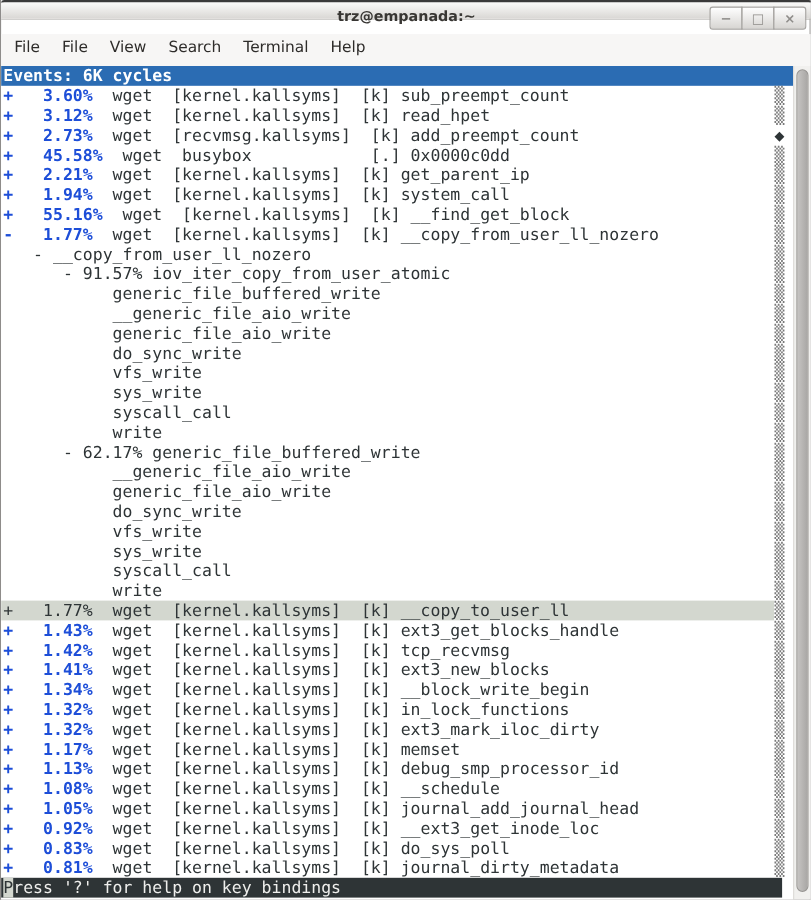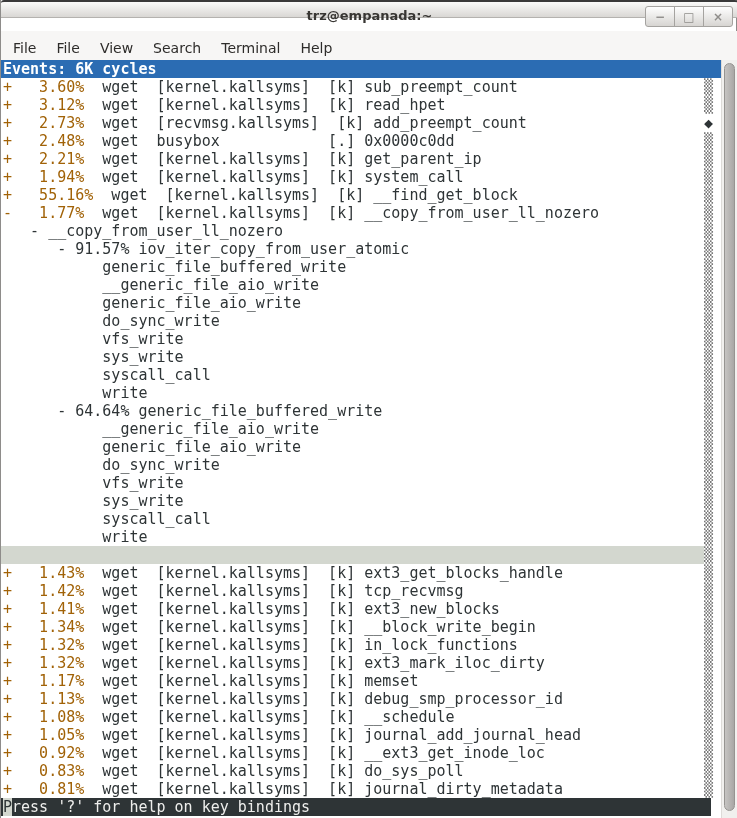--- a/index.html
+++ b/index.html
@@ -14,31 +14,31 @@
   .title{position:absolute;left:0;top:6px;width:100%;text-align:center;
          font:bold 13px "DejaVu Sans",sans-serif;color:#383633;}
   .controls{position:absolute;right:5px;top:4px;display:flex;}
   .wbtn{width:30px;height:21px;margin-left:-1px;display:flex;align-items:center;justify-content:center;
         background:linear-gradient(#fefefe,#d7d5d2);border:1px solid #a5a3a0;
         color:#8f8d8a;font:bold 12px "DejaVu Sans",sans-serif;box-sizing:border-box;}
   .wbtn:first-child{border-radius:3px 0 0 3px;}
   .wbtn:last-child{border-radius:0 3px 3px 0;}
   
   .menubar{position:absolute;left:0;top:31px;width:737px;height:29px;background:#f7f6f5;
-           display:flex;align-items:flex-end;padding-left:2px;box-sizing:border-box;
+           display:flex;align-items:flex-start;padding-left:2px;box-sizing:border-box;
            font:14px "DejaVu Sans",sans-serif;color:#2e2c2a;}
   .menu-item{padding:4px 10px;}
   
   .term{position:absolute;left:0;top:60px;width:720px;height:758px;background:#ffffff;
         font:15px/18px "DejaVu Sans Mono",monospace;color:#2e3436;overflow:hidden;}
   .hdr{height:18px;background:#2b6cb3;color:#ffffff;font-weight:bold;
        padding-left:2px;white-space:pre;}
   .row{height:18px;white-space:pre;position:relative;padding-left:2px;box-sizing:border-box;}
   .row.sel{background:linear-gradient(to right,#d3d7cf 0,#d3d7cf 703px,rgba(0,0,0,0) 703px);}
-  .g{color:#a16207;}
+  .g{color:#1d4ed8;font-weight:bold;}
   .mark{position:absolute;left:703px;top:0;color:#7a7a7a;}
   .mark.dia{color:#2e3436;}
   .status{height:18px;width:710px;background:#2e3436;color:#eeeeec;white-space:pre;
           padding-left:2px;box-sizing:border-box;}
   .cursor{background:#d3d7cf;color:#2e3436;}
   
   .scrollbar{position:absolute;left:720px;top:60px;width:17px;height:758px;
              background:#f1f0ee;border-left:1px solid #dddbd8;box-sizing:border-box;}
   .thumb{position:absolute;left:2px;top:3px;width:11px;height:748px;
          background:linear-gradient(90deg,#c6c4c2,#a9a7a5);
@@ -72,44 +72,44 @@
       <div class="menu-item">Terminal</div>
       <div class="menu-item">Help</div>
     </div>
 
   <div class="term">
     <div class="hdr">Events: 6K cycles</div>
     <div id="rows">
         <div class="row"><span class="g">+   3.60%</span><span>  wget  [kernel.kallsyms]  [k] sub_preempt_count</span><span class="mark">▒</span></div>
         <div class="row"><span class="g">+   3.12%</span><span>  wget  [kernel.kallsyms]  [k] read_hpet</span><span class="mark">▒</span></div>
         <div class="row"><span class="g">+   2.73%</span><span>  wget  [recvmsg.kallsyms]  [k] add_preempt_count</span><span class="mark dia">◆</span></div>
-        <div class="row"><span class="g">+   2.48%</span><span>  wget  busybox            [.] 0x0000c0dd</span><span class="mark">▒</span></div>
+        <div class="row"><span class="g">+   45.58%</span><span>  wget  busybox            [.] 0x0000c0dd</span><span class="mark">▒</span></div>
         <div class="row"><span class="g">+   2.21%</span><span>  wget  [kernel.kallsyms]  [k] get_parent_ip</span><span class="mark">▒</span></div>
         <div class="row"><span class="g">+   1.94%</span><span>  wget  [kernel.kallsyms]  [k] system_call</span><span class="mark">▒</span></div>
         <div class="row"><span class="g">+   55.16%</span><span>  wget  [kernel.kallsyms]  [k] __find_get_block</span><span class="mark">▒</span></div>
         <div class="row"><span class="g">-   1.77%</span><span>  wget  [kernel.kallsyms]  [k] __copy_from_user_ll_nozero</span><span class="mark">▒</span></div>
         <div class="row"><span>   - __copy_from_user_ll_nozero</span><span class="mark">▒</span></div>
         <div class="row"><span>      - 91.57% iov_iter_copy_from_user_atomic</span><span class="mark">▒</span></div>
         <div class="row"><span>           generic_file_buffered_write</span><span class="mark">▒</span></div>
         <div class="row"><span>           __generic_file_aio_write</span><span class="mark">▒</span></div>
         <div class="row"><span>           generic_file_aio_write</span><span class="mark">▒</span></div>
         <div class="row"><span>           do_sync_write</span><span class="mark">▒</span></div>
         <div class="row"><span>           vfs_write</span><span class="mark">▒</span></div>
         <div class="row"><span>           sys_write</span><span class="mark">▒</span></div>
         <div class="row"><span>           syscall_call</span><span class="mark">▒</span></div>
         <div class="row"><span>           write</span><span class="mark">▒</span></div>
-        <div class="row"><span>      - 64.64% generic_file_buffered_write</span><span class="mark">▒</span></div>
+        <div class="row"><span>      - 62.17% generic_file_buffered_write</span><span class="mark">▒</span></div>
         <div class="row"><span>           __generic_file_aio_write</span><span class="mark">▒</span></div>
         <div class="row"><span>           generic_file_aio_write</span><span class="mark">▒</span></div>
         <div class="row"><span>           do_sync_write</span><span class="mark">▒</span></div>
         <div class="row"><span>           vfs_write</span><span class="mark">▒</span></div>
         <div class="row"><span>           sys_write</span><span class="mark">▒</span></div>
         <div class="row"><span>           syscall_call</span><span class="mark">▒</span></div>
         <div class="row"><span>           write</span><span class="mark">▒</span></div>
-        <div class="row sel"><span class="mark">▒</span></div>
+        <div class="row sel"><span>+   1.77%  wget  [kernel.kallsyms]  [k] __copy_to_user_ll</span><span class="mark">▒</span></div>
         <div class="row"><span class="g">+   1.43%</span><span>  wget  [kernel.kallsyms]  [k] ext3_get_blocks_handle</span><span class="mark">▒</span></div>
         <div class="row"><span class="g">+   1.42%</span><span>  wget  [kernel.kallsyms]  [k] tcp_recvmsg</span><span class="mark">▒</span></div>
         <div class="row"><span class="g">+   1.41%</span><span>  wget  [kernel.kallsyms]  [k] ext3_new_blocks</span><span class="mark">▒</span></div>
         <div class="row"><span class="g">+   1.34%</span><span>  wget  [kernel.kallsyms]  [k] __block_write_begin</span><span class="mark">▒</span></div>
         <div class="row"><span class="g">+   1.32%</span><span>  wget  [kernel.kallsyms]  [k] in_lock_functions</span><span class="mark">▒</span></div>
         <div class="row"><span class="g">+   1.32%</span><span>  wget  [kernel.kallsyms]  [k] ext3_mark_iloc_dirty</span><span class="mark">▒</span></div>
         <div class="row"><span class="g">+   1.17%</span><span>  wget  [kernel.kallsyms]  [k] memset</span><span class="mark">▒</span></div>
         <div class="row"><span class="g">+   1.13%</span><span>  wget  [kernel.kallsyms]  [k] debug_smp_processor_id</span><span class="mark">▒</span></div>
         <div class="row"><span class="g">+   1.08%</span><span>  wget  [kernel.kallsyms]  [k] __schedule</span><span class="mark">▒</span></div>
         <div class="row"><span class="g">+   1.05%</span><span>  wget  [kernel.kallsyms]  [k] journal_add_journal_head</span><span class="mark">▒</span></div>

